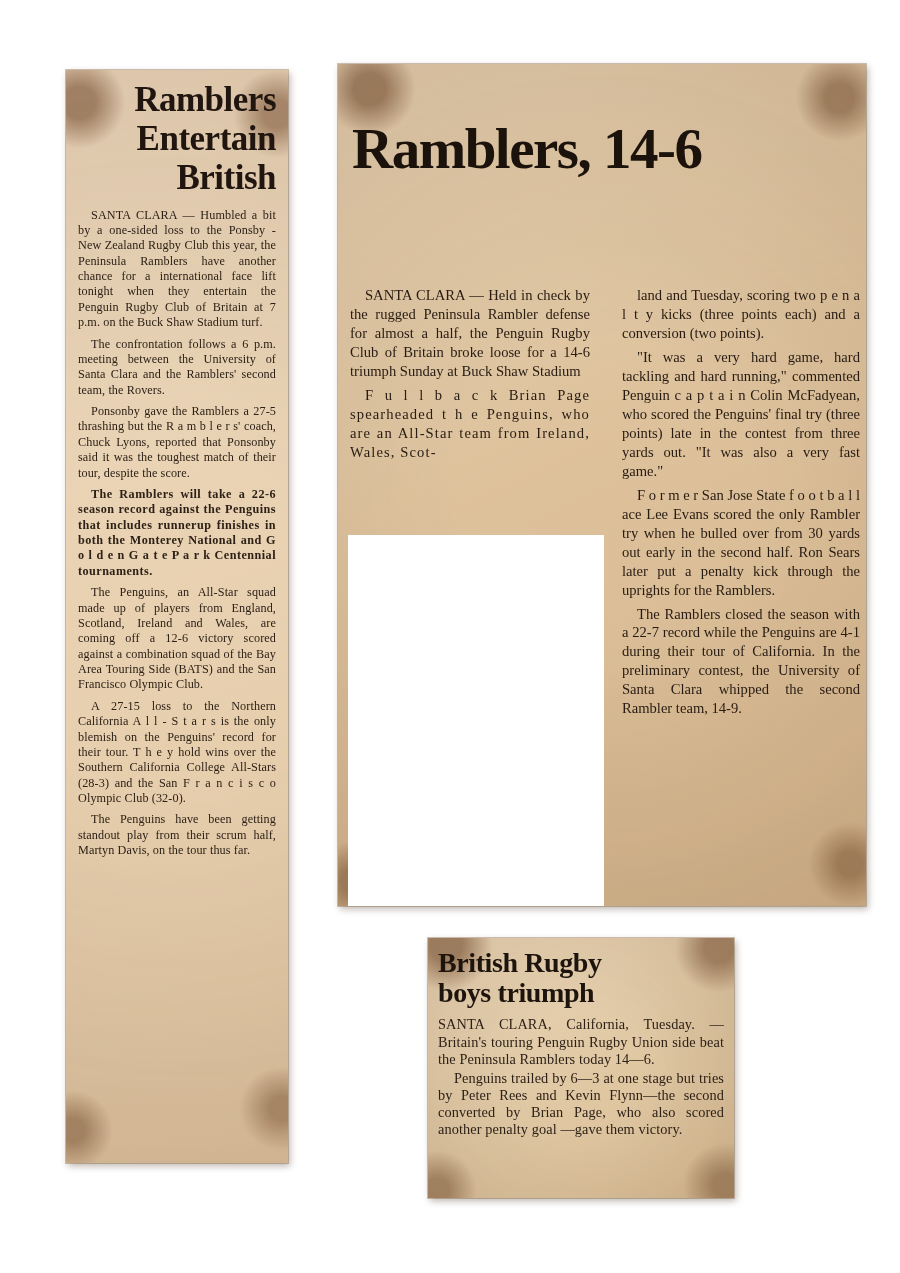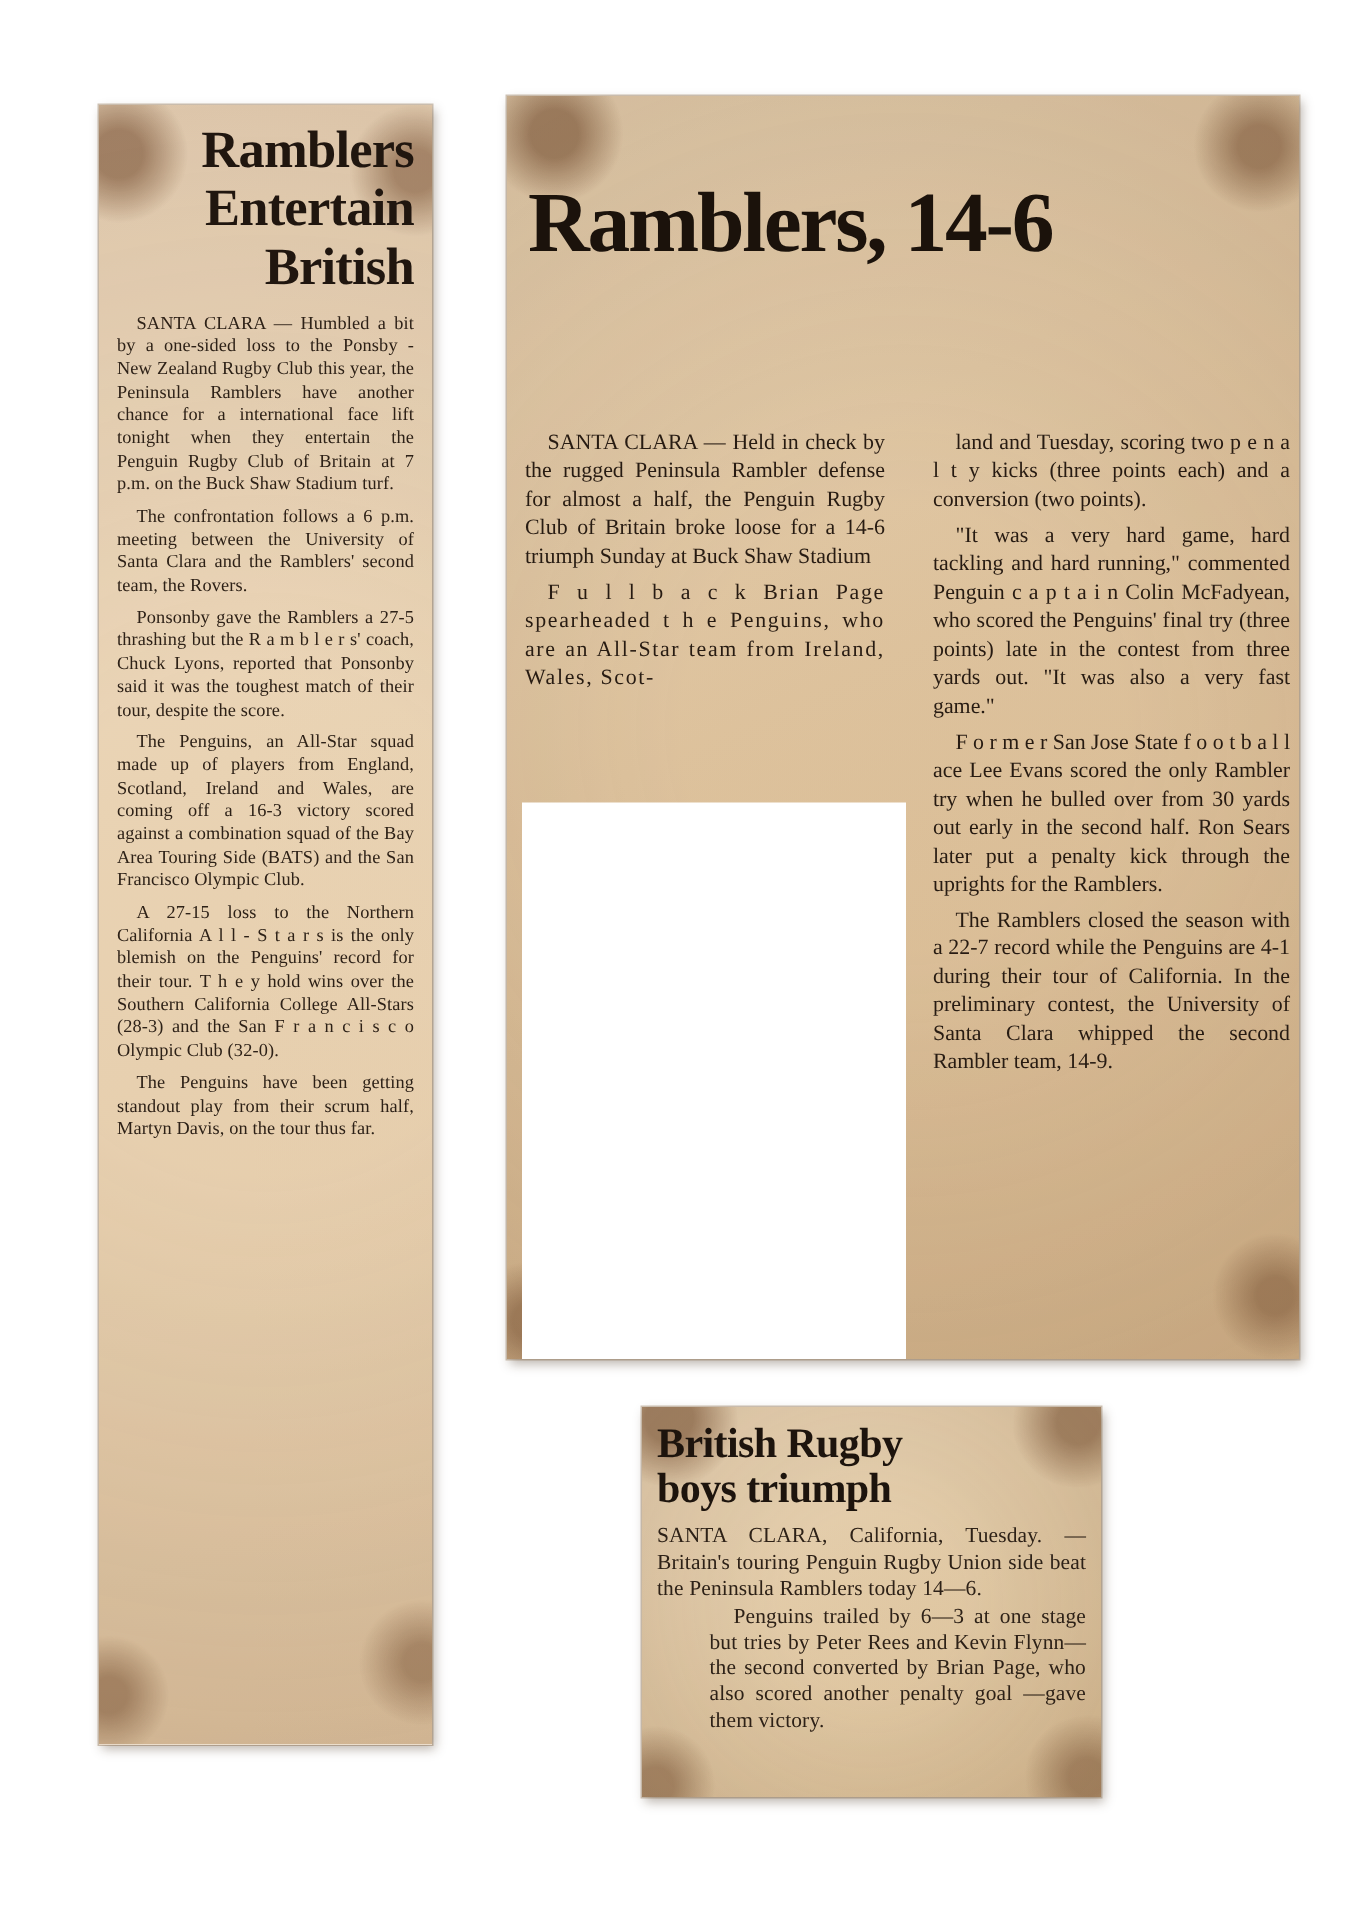--- a/index.html
+++ b/index.html
@@ -166,36 +166,37 @@
     text-align: left;
     margin: 2px 0 8px 0;
   }
   #bottom-clip .headline span { display: block; }
   #bottom-clip .body-col p {
     font-size: 14.3px;
     line-height: 1.20;
     text-indent: 0;
     margin-bottom: 2px;
   }
-  #bottom-clip .body-col p.indent { text-indent: 16px; margin-left: 35px; }
+  #bottom-clip .body-col p.indent { text-indent: 16px; }
 </style>
 </head>
 <body>
 
 <div class="clipping edge" id="left-clip">
   <h1 class="headline">
     <span>Ramblers</span>
     <span>Entertain</span>
     <span>British</span>
   </h1>
   <div class="body-col">
     <p>SANTA CLARA — Humbled a bit by a one-sided loss to the Ponsby - New Zealand Rugby Club this year, the Peninsula Ramblers have another chance for a international face lift tonight when they entertain the Penguin Rugby Club of Britain at 7 p.m. on the Buck Shaw Stadium turf.</p>
     <p>The confrontation follows a 6 p.m. meeting between the University of Santa Clara and the Ramblers' second team, the Rovers.</p>
     <p>Ponsonby gave the Ramblers a 27-5 thrashing but the R a m b l e r s' coach, Chuck Lyons, reported that Ponsonby said it was the toughest match of their tour, despite the score.</p>
-    <p>The Penguins, an All-Star squad made up of players from England, Scotland, Ireland and Wales, are coming off a 16-3 victory scored against a combination squad of the Bay Area Touring Side (BATS) and the San Francisco Olympic Club.</p>
+    <p class="bold tracked">The Ramblers will take a 22-6 season record against the Penguins that includes runnerup finishes in both the Monterey National and G o l d e n  G a t e  P a r k  Centennial tournaments.</p>
+    <p>The Penguins, an All-Star squad made up of players from England, Scotland, Ireland and Wales, are coming off a 12-6 victory scored against a combination squad of the Bay Area Touring Side (BATS) and the San Francisco Olympic Club.</p>
     <p>A 27-15 loss to the Northern California A l l - S t a r s is the only blemish on the Penguins' record for their tour. T h e y  hold wins over the Southern California College All-Stars (28-3) and the San F r a n c i s c o  Olympic Club (32-0).</p>
     <p>The Penguins have been getting standout play from their scrum half, Martyn Davis, on the tour thus far.</p>
   </div>
 </div>
 
 <div class="clipping edge" id="main-clip">
   <h1 id="main-headline">
     <span class="l2">Ramblers, 14-6</span>
   </h1>
 

